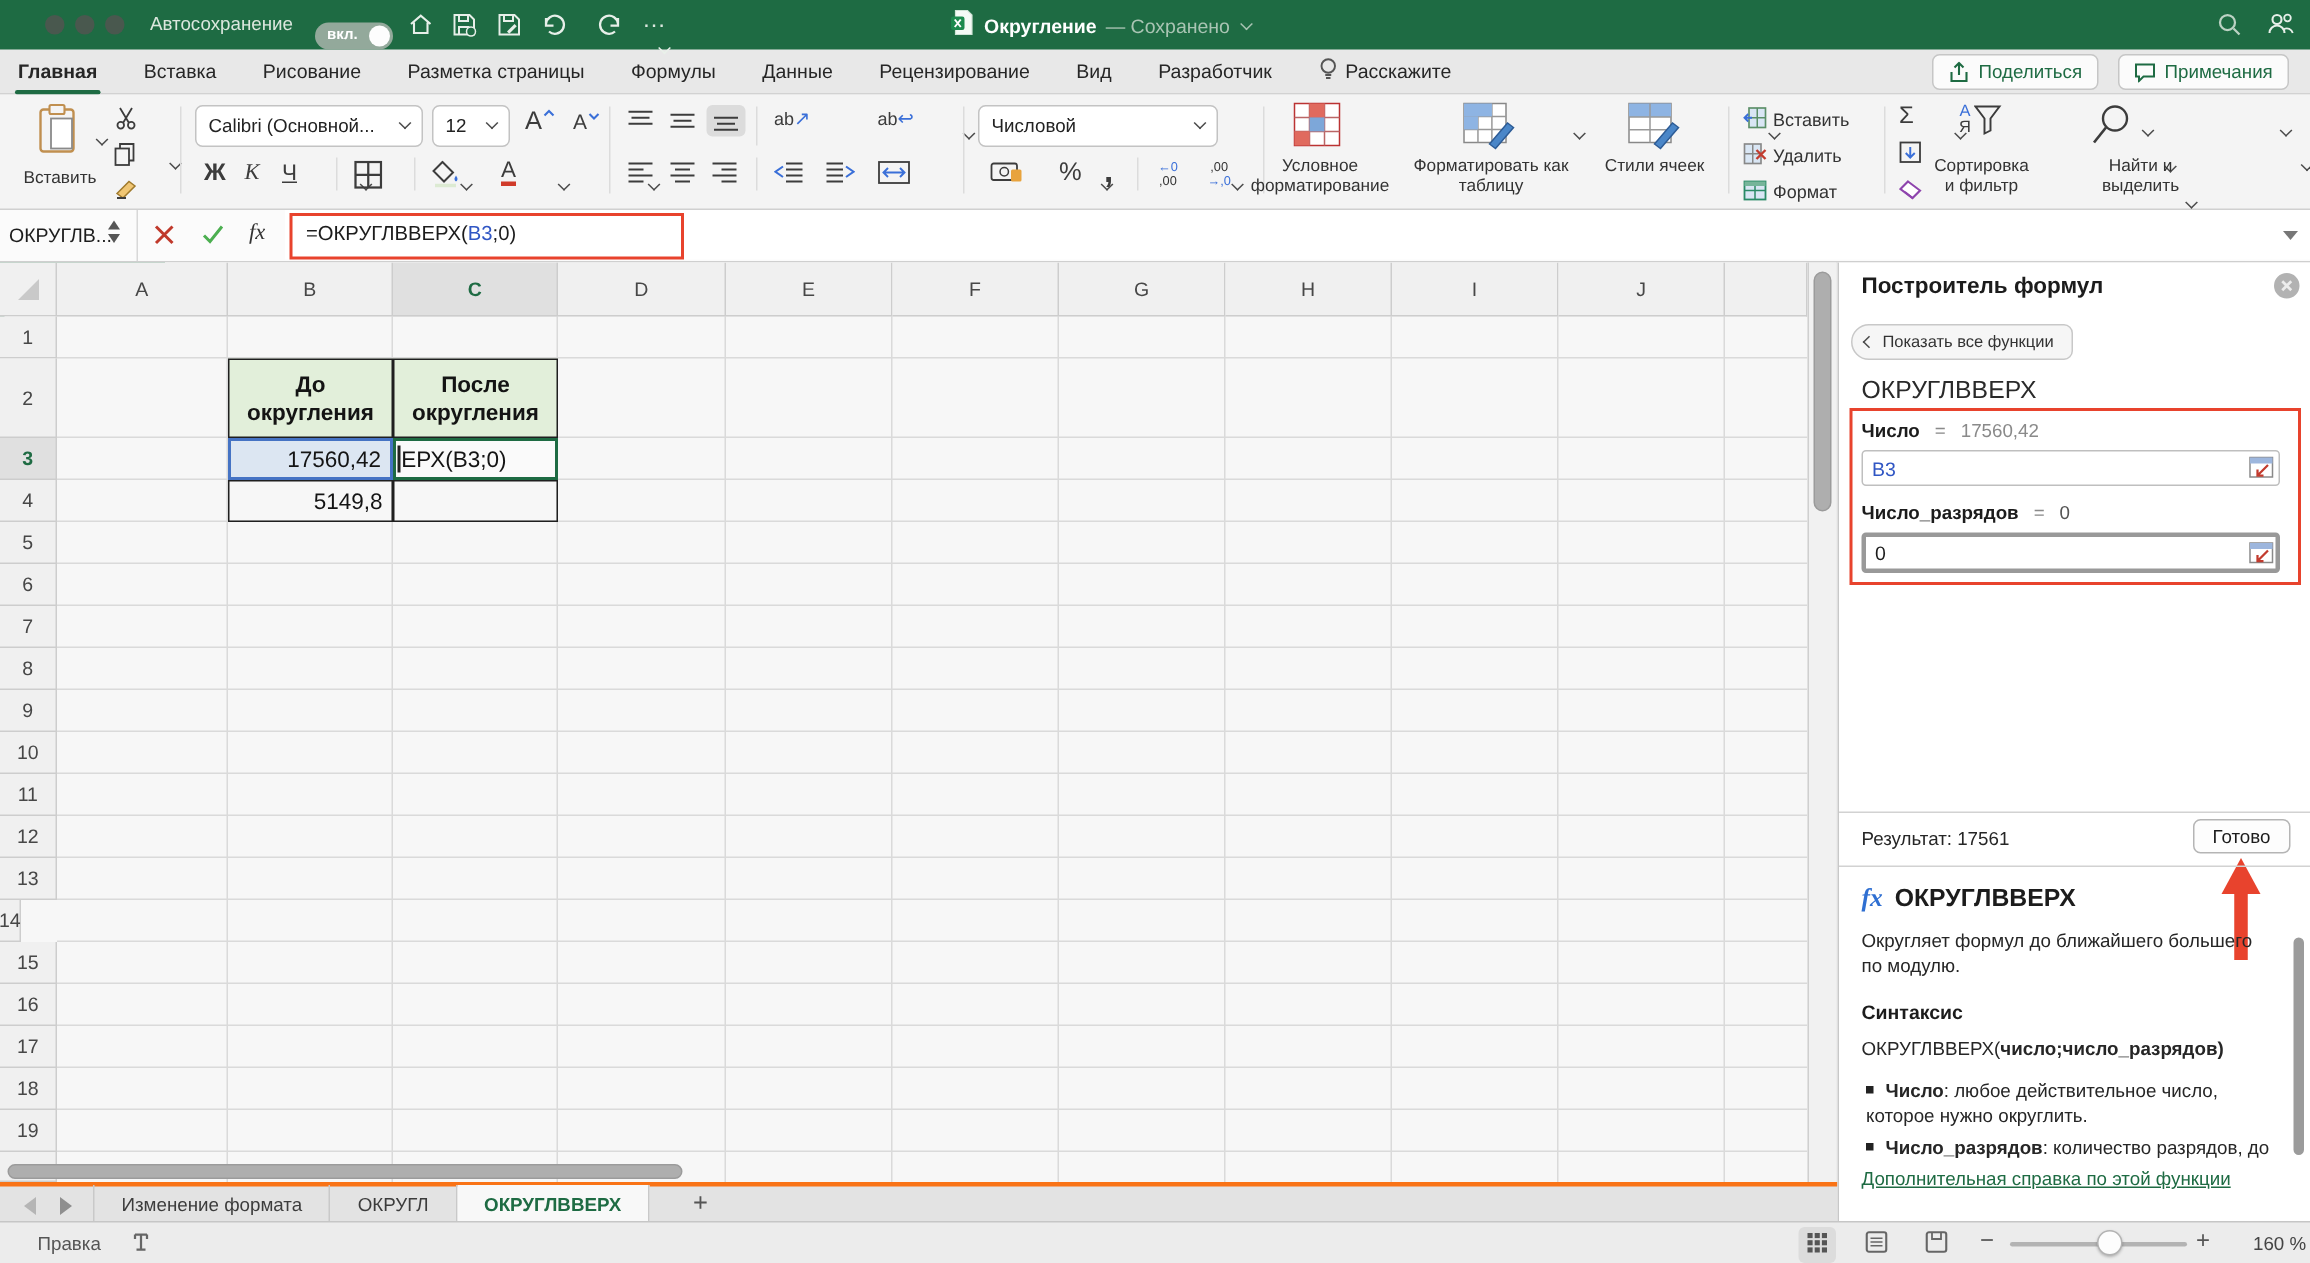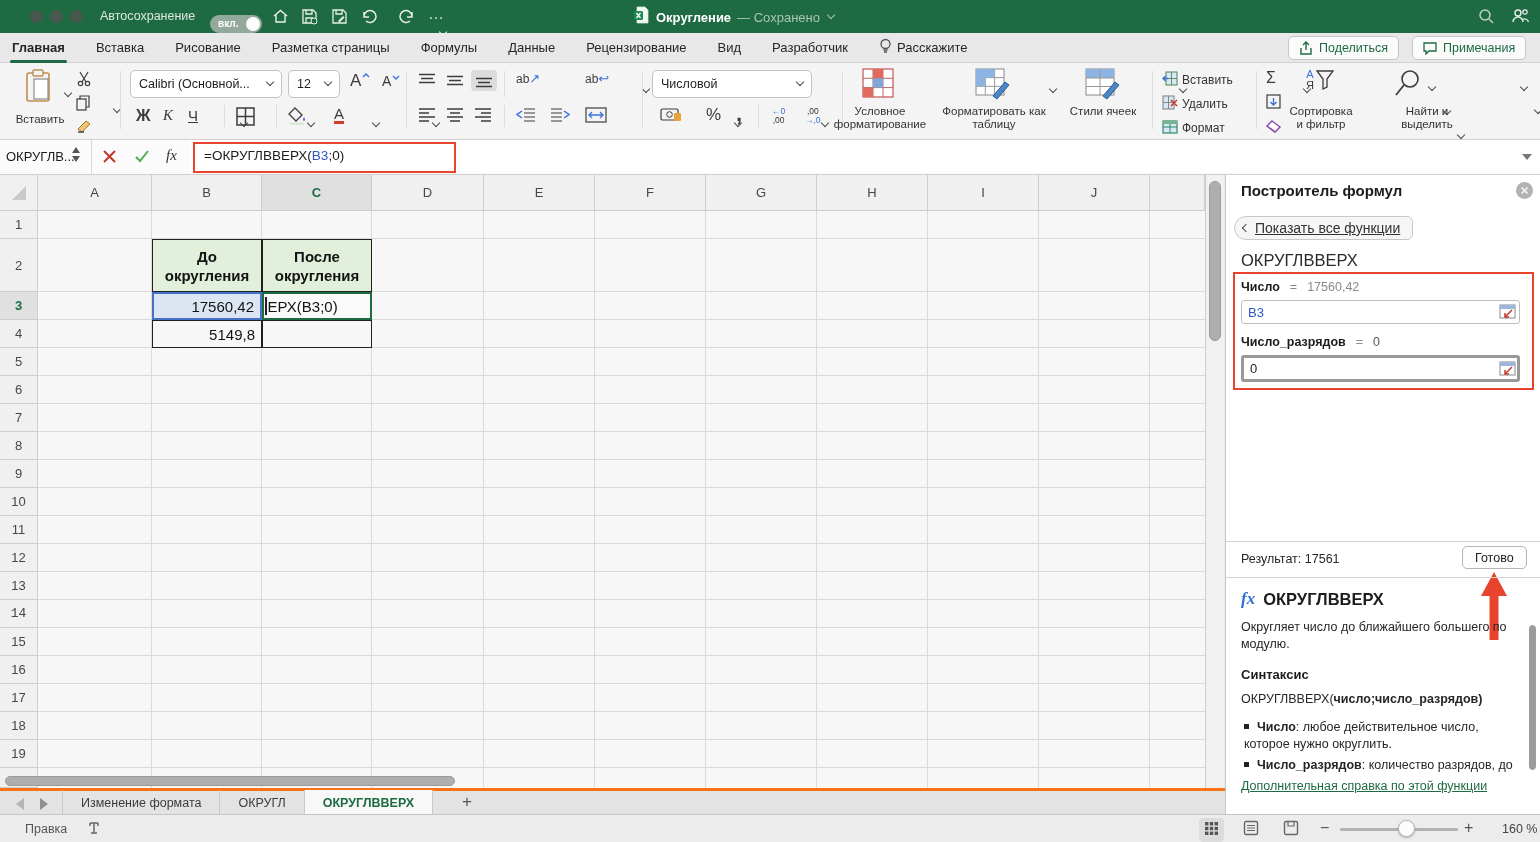--- a/index.html
+++ b/index.html
@@ -534,21 +534,21 @@
       <div class="ghead" style="left:0;top:285px;width:38px;height:28px;">9</div>
       <div class="gline" style="left:38px;top:312px;width:1167px;height:1px;"></div>
       <div class="ghead" style="left:0;top:313px;width:38px;height:28px;">10</div>
       <div class="gline" style="left:38px;top:340px;width:1167px;height:1px;"></div>
       <div class="ghead" style="left:0;top:341px;width:38px;height:28px;">11</div>
       <div class="gline" style="left:38px;top:368px;width:1167px;height:1px;"></div>
       <div class="ghead" style="left:0;top:369px;width:38px;height:28px;">12</div>
       <div class="gline" style="left:38px;top:396px;width:1167px;height:1px;"></div>
       <div class="ghead" style="left:0;top:397px;width:38px;height:28px;">13</div>
       <div class="gline" style="left:38px;top:424px;width:1167px;height:1px;"></div>
-      <div class="ghead" style="left:0;top:425px;width:38px;height:28px;font-family:Liberation Mono, monospace;">14</div>
+      <div class="ghead" style="left:0;top:425px;width:14px;height:28px;">14</div>
       <div class="gline" style="left:38px;top:452px;width:1167px;height:1px;"></div>
       <div class="ghead" style="left:0;top:453px;width:38px;height:28px;">15</div>
       <div class="gline" style="left:38px;top:480px;width:1167px;height:1px;"></div>
       <div class="ghead" style="left:0;top:481px;width:38px;height:28px;">16</div>
       <div class="gline" style="left:38px;top:508px;width:1167px;height:1px;"></div>
       <div class="ghead" style="left:0;top:509px;width:38px;height:28px;">17</div>
       <div class="gline" style="left:38px;top:536px;width:1167px;height:1px;"></div>
       <div class="ghead" style="left:0;top:537px;width:38px;height:28px;">18</div>
       <div class="gline" style="left:38px;top:564px;width:1167px;height:1px;"></div>
       <div class="ghead" style="left:0;top:565px;width:38px;height:28px;">19</div>
@@ -645,21 +645,21 @@
     <span class="abs" style="left:1488px;top:7px;color:#444;margin-left:14px;">160 %</span>
   </div>
 
   <div id="panel" class="abs">
     <div class="abs" style="left:15px;top:7px;font-size:15px;font-weight:700;color:#1c1c1c;">Построитель формул</div>
     <span class="abs" style="left:290px;top:7px;width:17px;height:17px;border-radius:50%;background:#b2b2b2;">
       <svg width="17" height="17" viewBox="0 0 17 17">
           <path d="M5.5 5.5 L11.5 11.5 M11.5 5.5 L5.5 11.5" stroke="#ececec" stroke-width="1.8"></path>
         </svg>
     </span>
-    <div class="abs f" style="left:8px;top:41px;height:24px;padding:0 12px 0 16px;background:#f6f6f6;border:1px solid #c8c8c8;border-radius:12px 6px 6px 12px;font-size:14px;color:#333;text-decoration:underline;">
+    <div class="abs f" style="left:8px;top:41px;height:24px;padding:0 12px 0 16px;background:#f6f6f6;border:1px solid #c8c8c8;border-radius:12px 6px 6px 12px;font-size:11px;color:#333;">
       <span class="chev" style="transform:rotate(135deg);margin:0 6px 0 -8px;top:0;"></span>
       <span>Показать все функции</span>
     </div>
     <div class="abs" style="left:15px;top:76px;font-size:16.5px;color:#2a2a2a;">ОКРУГЛВВЕРХ</div>
 
     <div class="abs f" style="left:15px;top:105px;gap:10px;">
       <span style="font-size:12.5px;font-weight:700;color:#1c1c1c;">Число</span>
       <span style="font-size:12.5px;color:#8a8a8a;">=</span>
       <span style="font-size:12.5px;color:#8a8a8a;">17560,42</span>
     </div>
@@ -697,21 +697,21 @@
     <svg class="abs" style="left:252px;top:397px;" width="32" height="70" viewBox="0 0 32 70">
       <polygon points="16,0 29,24 3,24" fill="#e8432d"></polygon>
       <rect x="11.5" y="22" width="9" height="46" fill="#e8432d"></rect>
     </svg>
 
     <div class="p-div" style="top:402px;"></div>
     <div class="abs f" style="left:15px;top:414px;gap:8px;">
       <span style="font-family:'Liberation Serif',serif;font-style:italic;font-weight:700;font-size:17px;color:#2f6fd2;">fx</span>
       <span style="font-size:16.5px;font-weight:700;color:#1c1c1c;">ОКРУГЛВВЕРХ</span>
     </div>
-    <div class="abs ptext" style="left:15px;top:444px;width:276px;">Округляет число до ближайшего большего по модулю.</div>
+    <div class="abs ptext" style="left:15px;top:444px;width:276px;">Округляет формул до ближайшего большего по модулю.</div>
     <div class="abs" style="left:15px;top:492px;font-size:13px;font-weight:700;color:#1c1c1c;">Синтаксис</div>
     <div class="abs ptext" style="left:15px;top:516px;width:285px;">
       <span>ОКРУГЛВВЕРХ(</span><b>число;число_разрядов</b><b>)</b>
     </div>
     <div class="abs ptext" style="left:18px;top:544px;width:272px;">
       <span class="bullet"></span><b>Число</b><span>: любое действительное число, которое нужно округлить.</span>
     </div>
     <div class="abs ptext" style="left:18px;top:582px;width:272px;">
       <span class="bullet"></span><b>Число_разрядов</b><span>: количество разрядов, до</span>
     </div>

